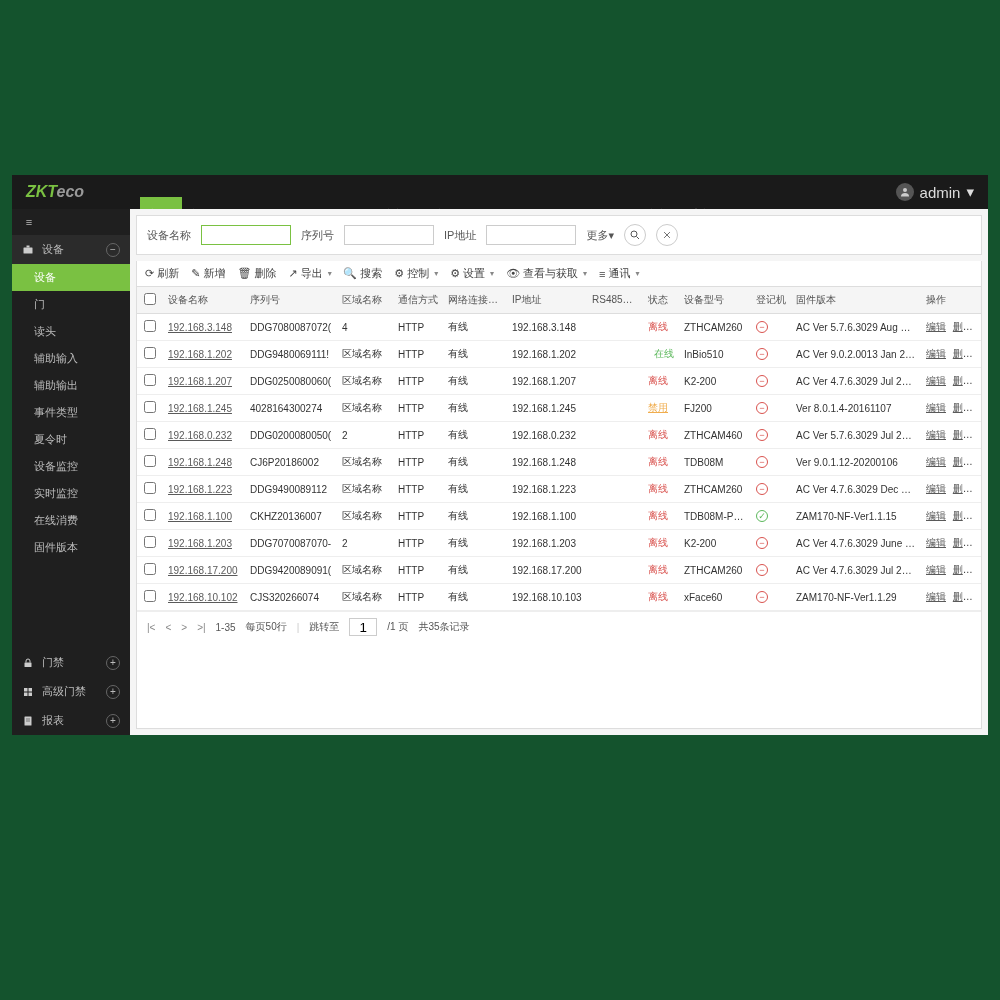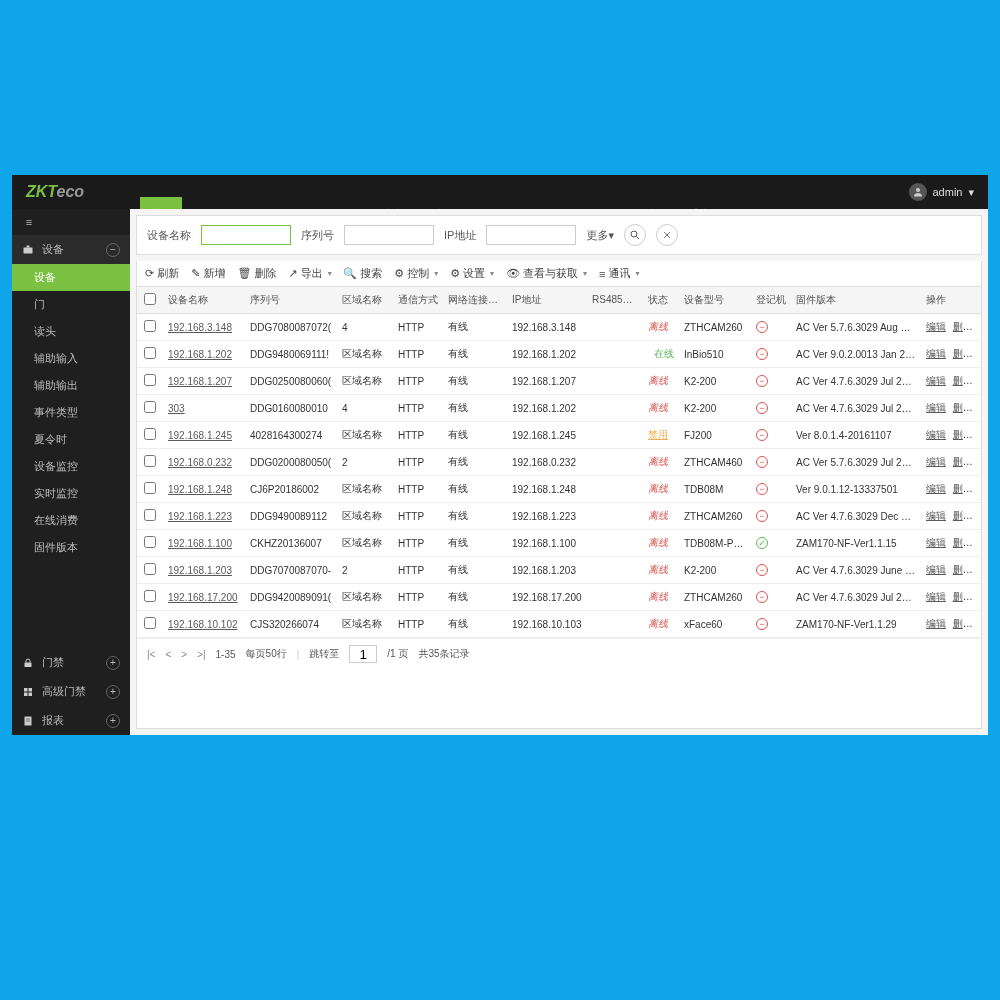--- a/index.html
+++ b/index.html
@@ -1,30 +1,30 @@
 <!DOCTYPE html>
 <html><head>
 <meta charset="utf-8">
 <style>
 * { margin: 0; padding: 0; box-sizing: border-box; }
 body { font-family: Arial, "Microsoft YaHei", sans-serif; font-size: 11px; background: #fff; color: #333; }
-.wrapper { width: 1000px; height: 1000px; position: relative; background: #0ea5e9; }
+.wrapper { width: 1000px; height: 1000px; position: relative; background: #14532d; }
 .app { position: absolute; top: 175px; left: 12px; right: 12px; height: 560px; display: flex; flex-direction: column; }
 
 
 .topbar { height: 34px; background: #1a1a1a; display: flex; align-items: center; color: #fff; }
 .logo { padding: 0 14px; font-weight: bold; font-size: 16px; font-style: italic; }
 .logo .zk { color: #7ac142; }
 .logo .t { color: #7ac142; }
 .logo .eco { color: #999; font-style: italic; }
 .topnav { display: flex; height: 100%; margin-top: 44px; }
 .topnav-item { padding: 0 10px; display: flex; align-items: center; color: #ddd; cursor: pointer; font-size: 11px; }
 .topnav-item.active { background: #7ac142; color: #fff; }
 .spacer { flex: 1; }
-.user { padding: 0 14px; display: flex; align-items: center; gap: 6px; color: #ddd; font-size: 11px; }
+.user { padding: 0 14px; display: flex; align-items: center; gap: 6px; color: #ddd; font-size: 15px; }
 .user-avatar { width: 18px; height: 18px; border-radius: 50%; background: #555; display: inline-flex; align-items: center; justify-content: center; }
 
 
 .body { flex: 1; display: flex; min-height: 0; }
 .sidebar { width: 118px; background: #1f1f1f; color: #bbb; display: flex; flex-direction: column; font-size: 11px; }
 .side-group { padding: 7px 10px; display: flex; align-items: center; gap: 6px; cursor: pointer; }
 .side-group.light { background: #2b2b2b; }
 .side-group .side-icon { width: 14px; display: inline-block; text-align: center; }
 .side-group .expand { margin-left: auto; width: 14px; height: 14px; border: 1px solid #666; border-radius: 50%; display: flex; align-items: center; justify-content: center; font-size: 10px; }
 .side-item { padding: 6px 10px 6px 22px; cursor: pointer; color: #bbb; }
@@ -47,21 +47,21 @@
 .tool-btn .ti { font-size: 11px; }
 .drop::after { content: "▾"; font-size: 8px; margin-left: 2px; color: #888; }
 
 
 .table-wrap { flex: 1; margin: 0 6px 6px 6px; background: #fff; border: 1px solid #ddd; border-top: none; overflow: auto; }
 table { width: 100%; border-collapse: collapse; font-size: 10px; table-layout: fixed; }
 th, td { text-align: left; padding: 6px 5px; border-bottom: 1px solid #eee; white-space: nowrap; overflow: hidden; text-overflow: ellipsis; }
 th { background: #f5f5f5; color: #555; font-weight: normal; border-bottom: 1px solid #ddd; }
 .chk { width: 26px; text-align: center; }
 td a { color: #5a5a5a; text-decoration: underline; }
-.status-off { color: #d9534f; font-style: italic; }
+.status-off { color: #d9534f; }
 .status-on { color: #5cb85c; text-align: right; }
 .status-dis { color: #f0ad4e; text-decoration: underline; }
 .reg-no { color: #d9534f; display: inline-flex; align-items: center; justify-content: center; width: 12px; height: 12px; border: 1px solid #d9534f; border-radius: 50%; font-size: 9px; }
 .reg-yes { color: #5cb85c; display: inline-flex; align-items: center; justify-content: center; width: 12px; height: 12px; border: 1px solid #5cb85c; border-radius: 50%; font-size: 9px; }
 .ops a { margin-right: 4px; }
 
 
 .pager { background: #fff; border-top: 1px solid #eee; padding: 6px 10px; display: flex; align-items: center; gap: 10px; font-size: 10px; color: #555; }
 .pager .pbtn { cursor: pointer; color: #888; }
 .pager input { width: 28px; height: 18px; border: 1px solid #ccc; text-align: center; }
@@ -311,35 +311,20 @@
                   <td>192.168.1.207</td>
                   <td></td>
                   <td class="status-off">离线</td>
                   <td>K2-200</td>
                   <td><span class="reg-no">−</span></td>
                   <td>AC Ver 4.7.6.3029 Jul 26 2(</td>
                   <td class="ops"><a href="#">编辑</a> <a href="#">删除</a></td>
                 </tr>
                 <tr>
                   <td class="chk"><input type="checkbox" style=""></td>
-                  <td><a href="#">303</a></td>
-                  <td>DDG0160080010</td>
-                  <td>4</td>
-                  <td>HTTP</td>
-                  <td>有线</td>
-                  <td>192.168.1.202</td>
-                  <td></td>
-                  <td class="status-off">离线</td>
-                  <td>K2-200</td>
-                  <td><span class="reg-no">−</span></td>
-                  <td>AC Ver 4.7.6.3029 Jul 26 2(</td>
-                  <td class="ops"><a href="#">编辑</a> <a href="#">删除</a></td>
-                </tr>
-                <tr>
-                  <td class="chk"><input type="checkbox" style=""></td>
                   <td><a href="#">192.168.1.245</a></td>
                   <td>4028164300274</td>
                   <td>区域名称</td>
                   <td>HTTP</td>
                   <td>有线</td>
                   <td>192.168.1.245</td>
                   <td></td>
                   <td class="status-dis">禁用</td>
                   <td>FJ200</td>
                   <td><span class="reg-no">−</span></td>
@@ -366,21 +351,21 @@
                   <td><a href="#">192.168.1.248</a></td>
                   <td>CJ6P20186002</td>
                   <td>区域名称</td>
                   <td>HTTP</td>
                   <td>有线</td>
                   <td>192.168.1.248</td>
                   <td></td>
                   <td class="status-off">离线</td>
                   <td>TDB08M</td>
                   <td><span class="reg-no">−</span></td>
-                  <td>Ver 9.0.1.12-13337501</td>
+                  <td>Ver 9.0.1.12-20200106</td>
                   <td class="ops"><a href="#">编辑</a> <a href="#">删除</a></td>
                 </tr>
                 <tr>
                   <td class="chk"><input type="checkbox" style=""></td>
                   <td><a href="#">192.168.1.223</a></td>
                   <td>DDG9490089112</td>
                   <td>区域名称</td>
                   <td>HTTP</td>
                   <td>有线</td>
                   <td>192.168.1.223</td>

